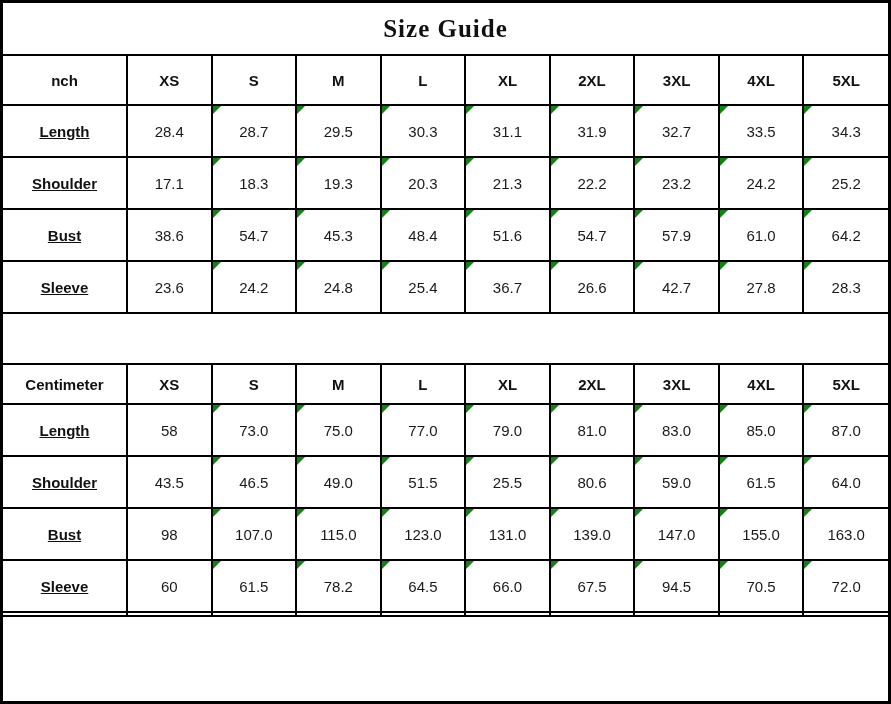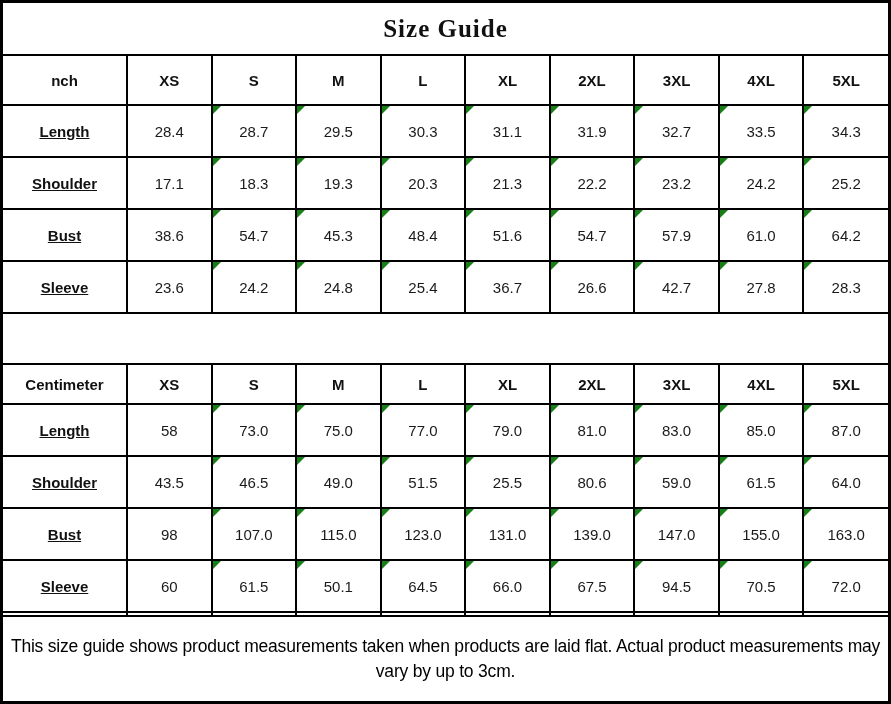--- a/index.html
+++ b/index.html
@@ -227,21 +227,21 @@
           <td class="flag">131.0</td>
           <td class="flag">139.0</td>
           <td class="flag">147.0</td>
           <td class="flag">155.0</td>
           <td class="flag">163.0</td>
         </tr>
         <tr class="data-row">
           <td class="label">Sleeve</td>
           <td>60</td>
           <td class="flag">61.5</td>
-          <td class="flag">50.1</td>
+          <td class="flag">78.2</td>
           <td class="flag">64.5</td>
           <td class="flag">66.0</td>
           <td class="flag">67.5</td>
           <td class="flag">94.5</td>
           <td class="flag">70.5</td>
           <td class="flag">72.0</td>
         </tr>
         <tr class="sliver-row">
           <td></td>
           <td></td>
@@ -250,15 +250,14 @@
           <td></td>
           <td></td>
           <td></td>
           <td></td>
           <td></td>
           <td></td>
         </tr>
       </tbody>
   </table>
 
-  <div class="footer-row">This size guide shows product measurements taken when products are laid flat. Actual product measurements may vary by up to 3cm.</div>
 
 </div>
 
 </body></html>

